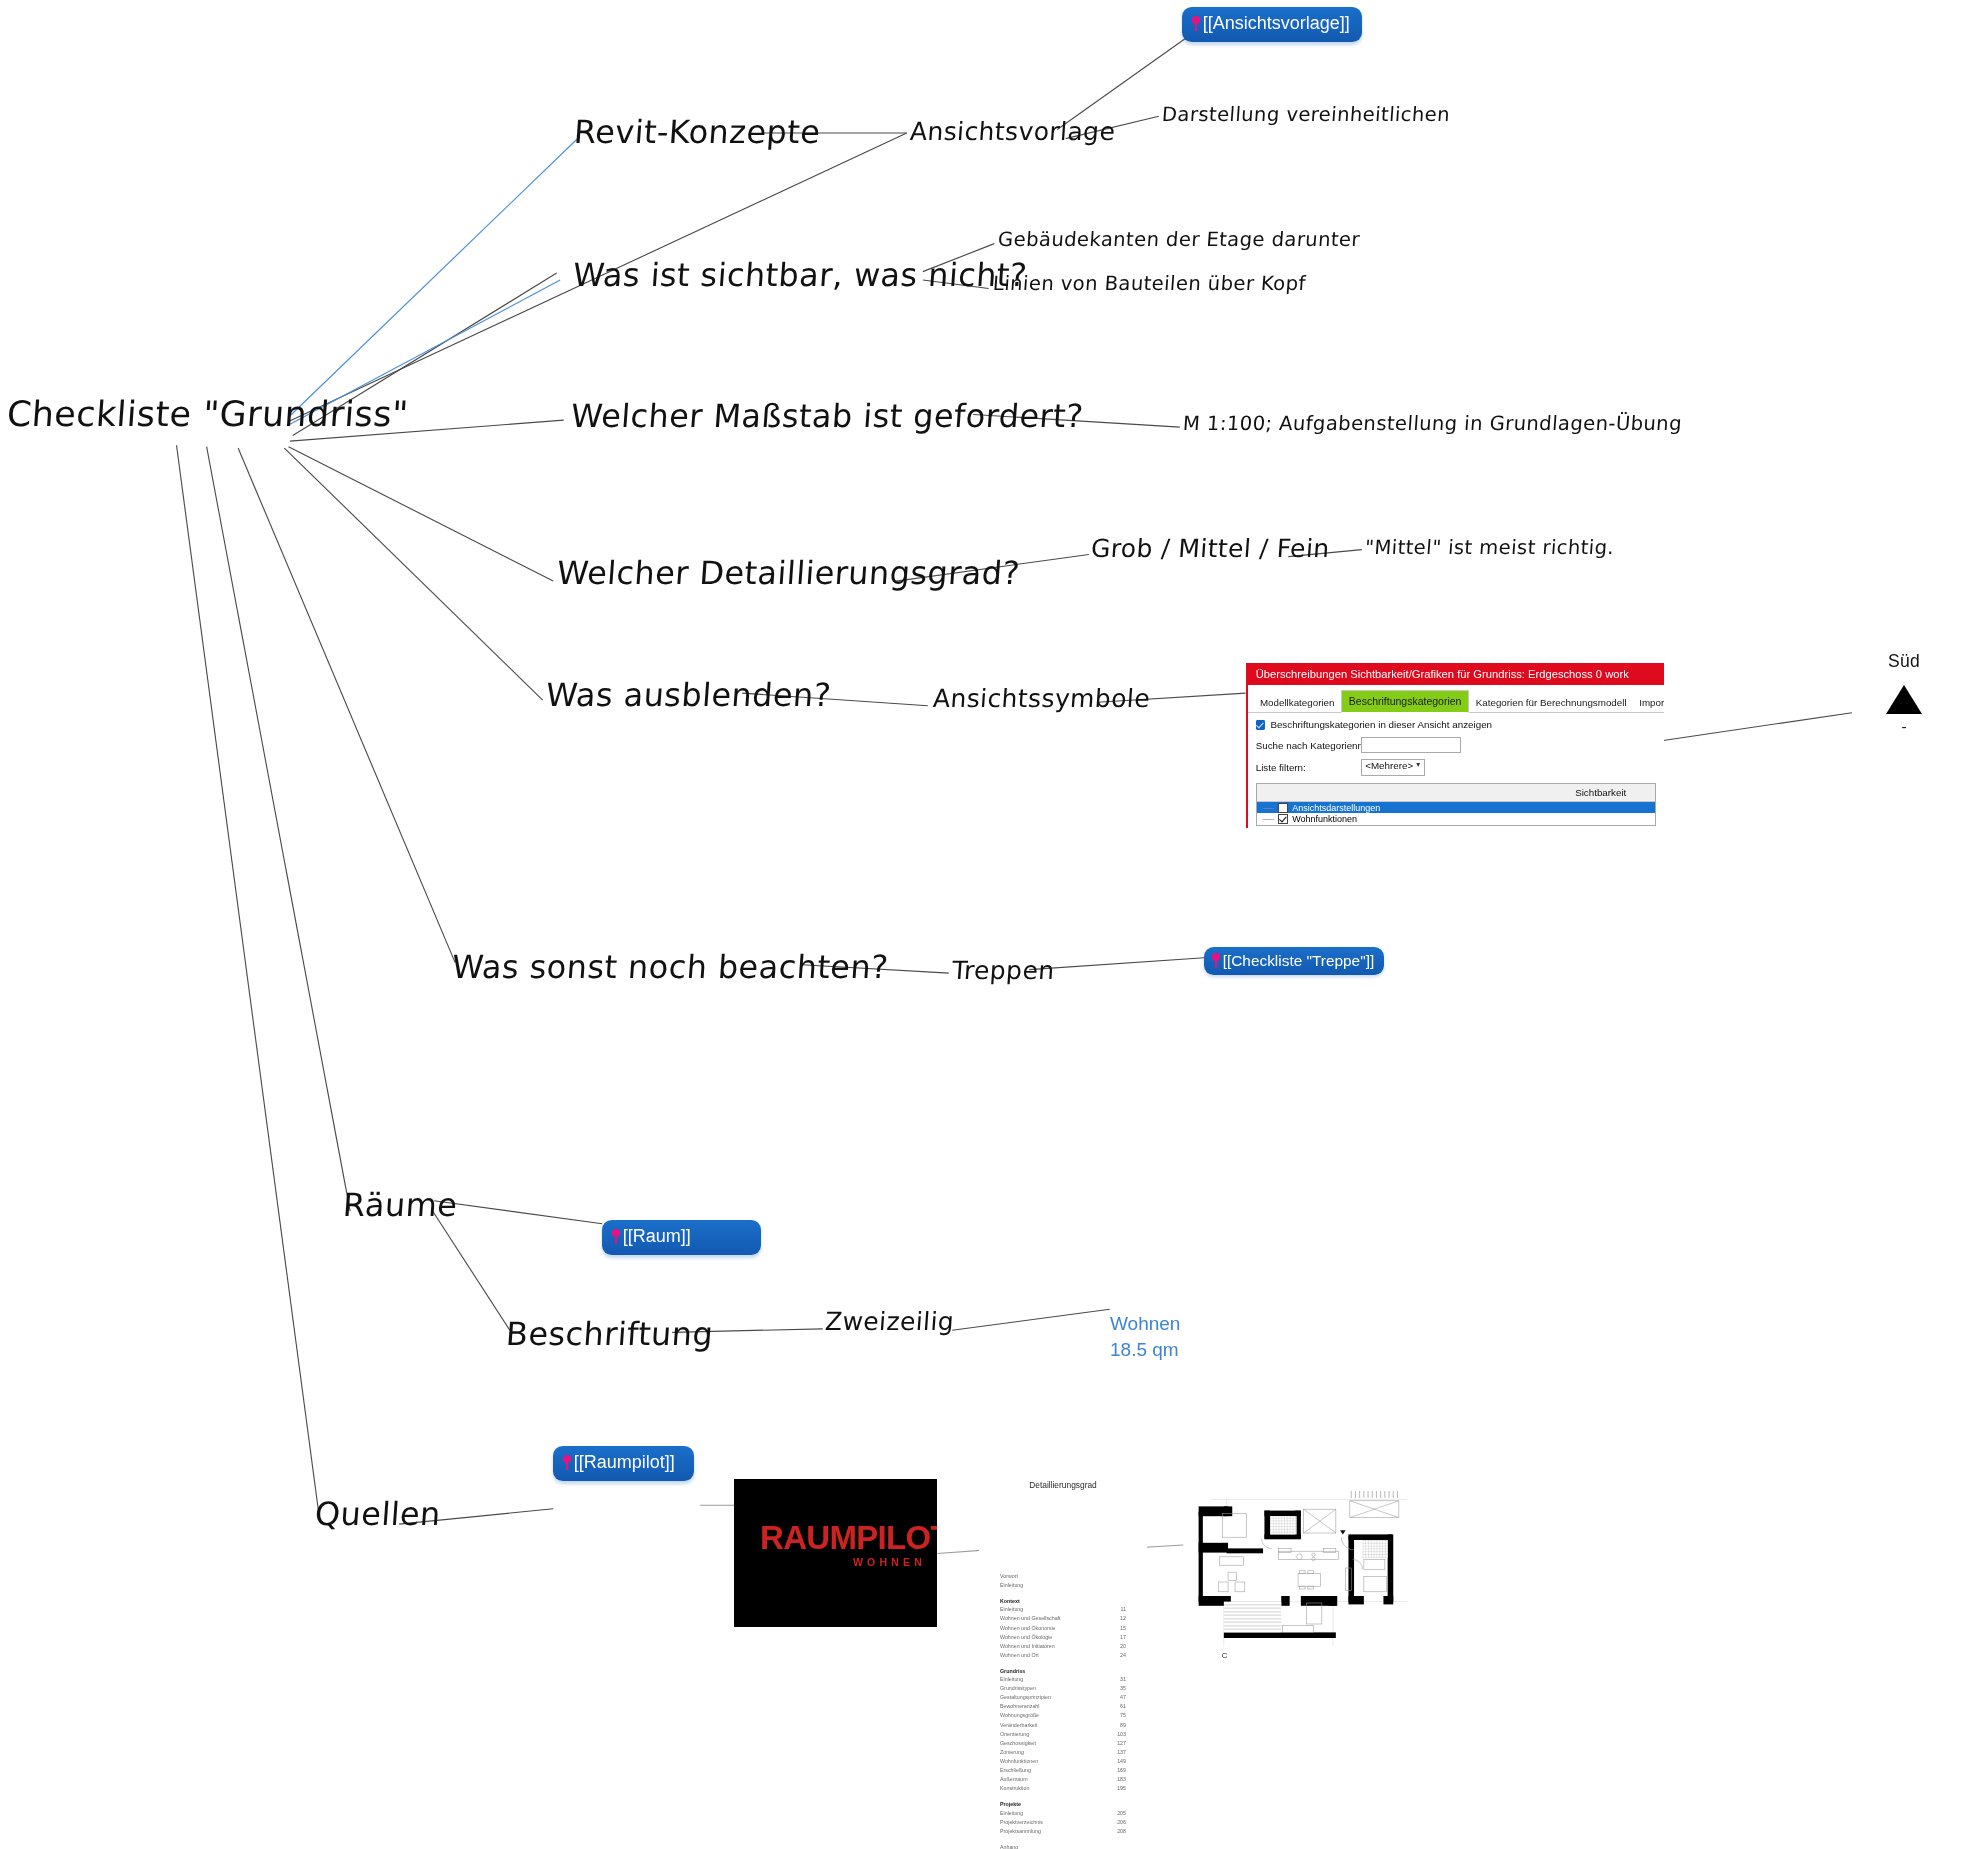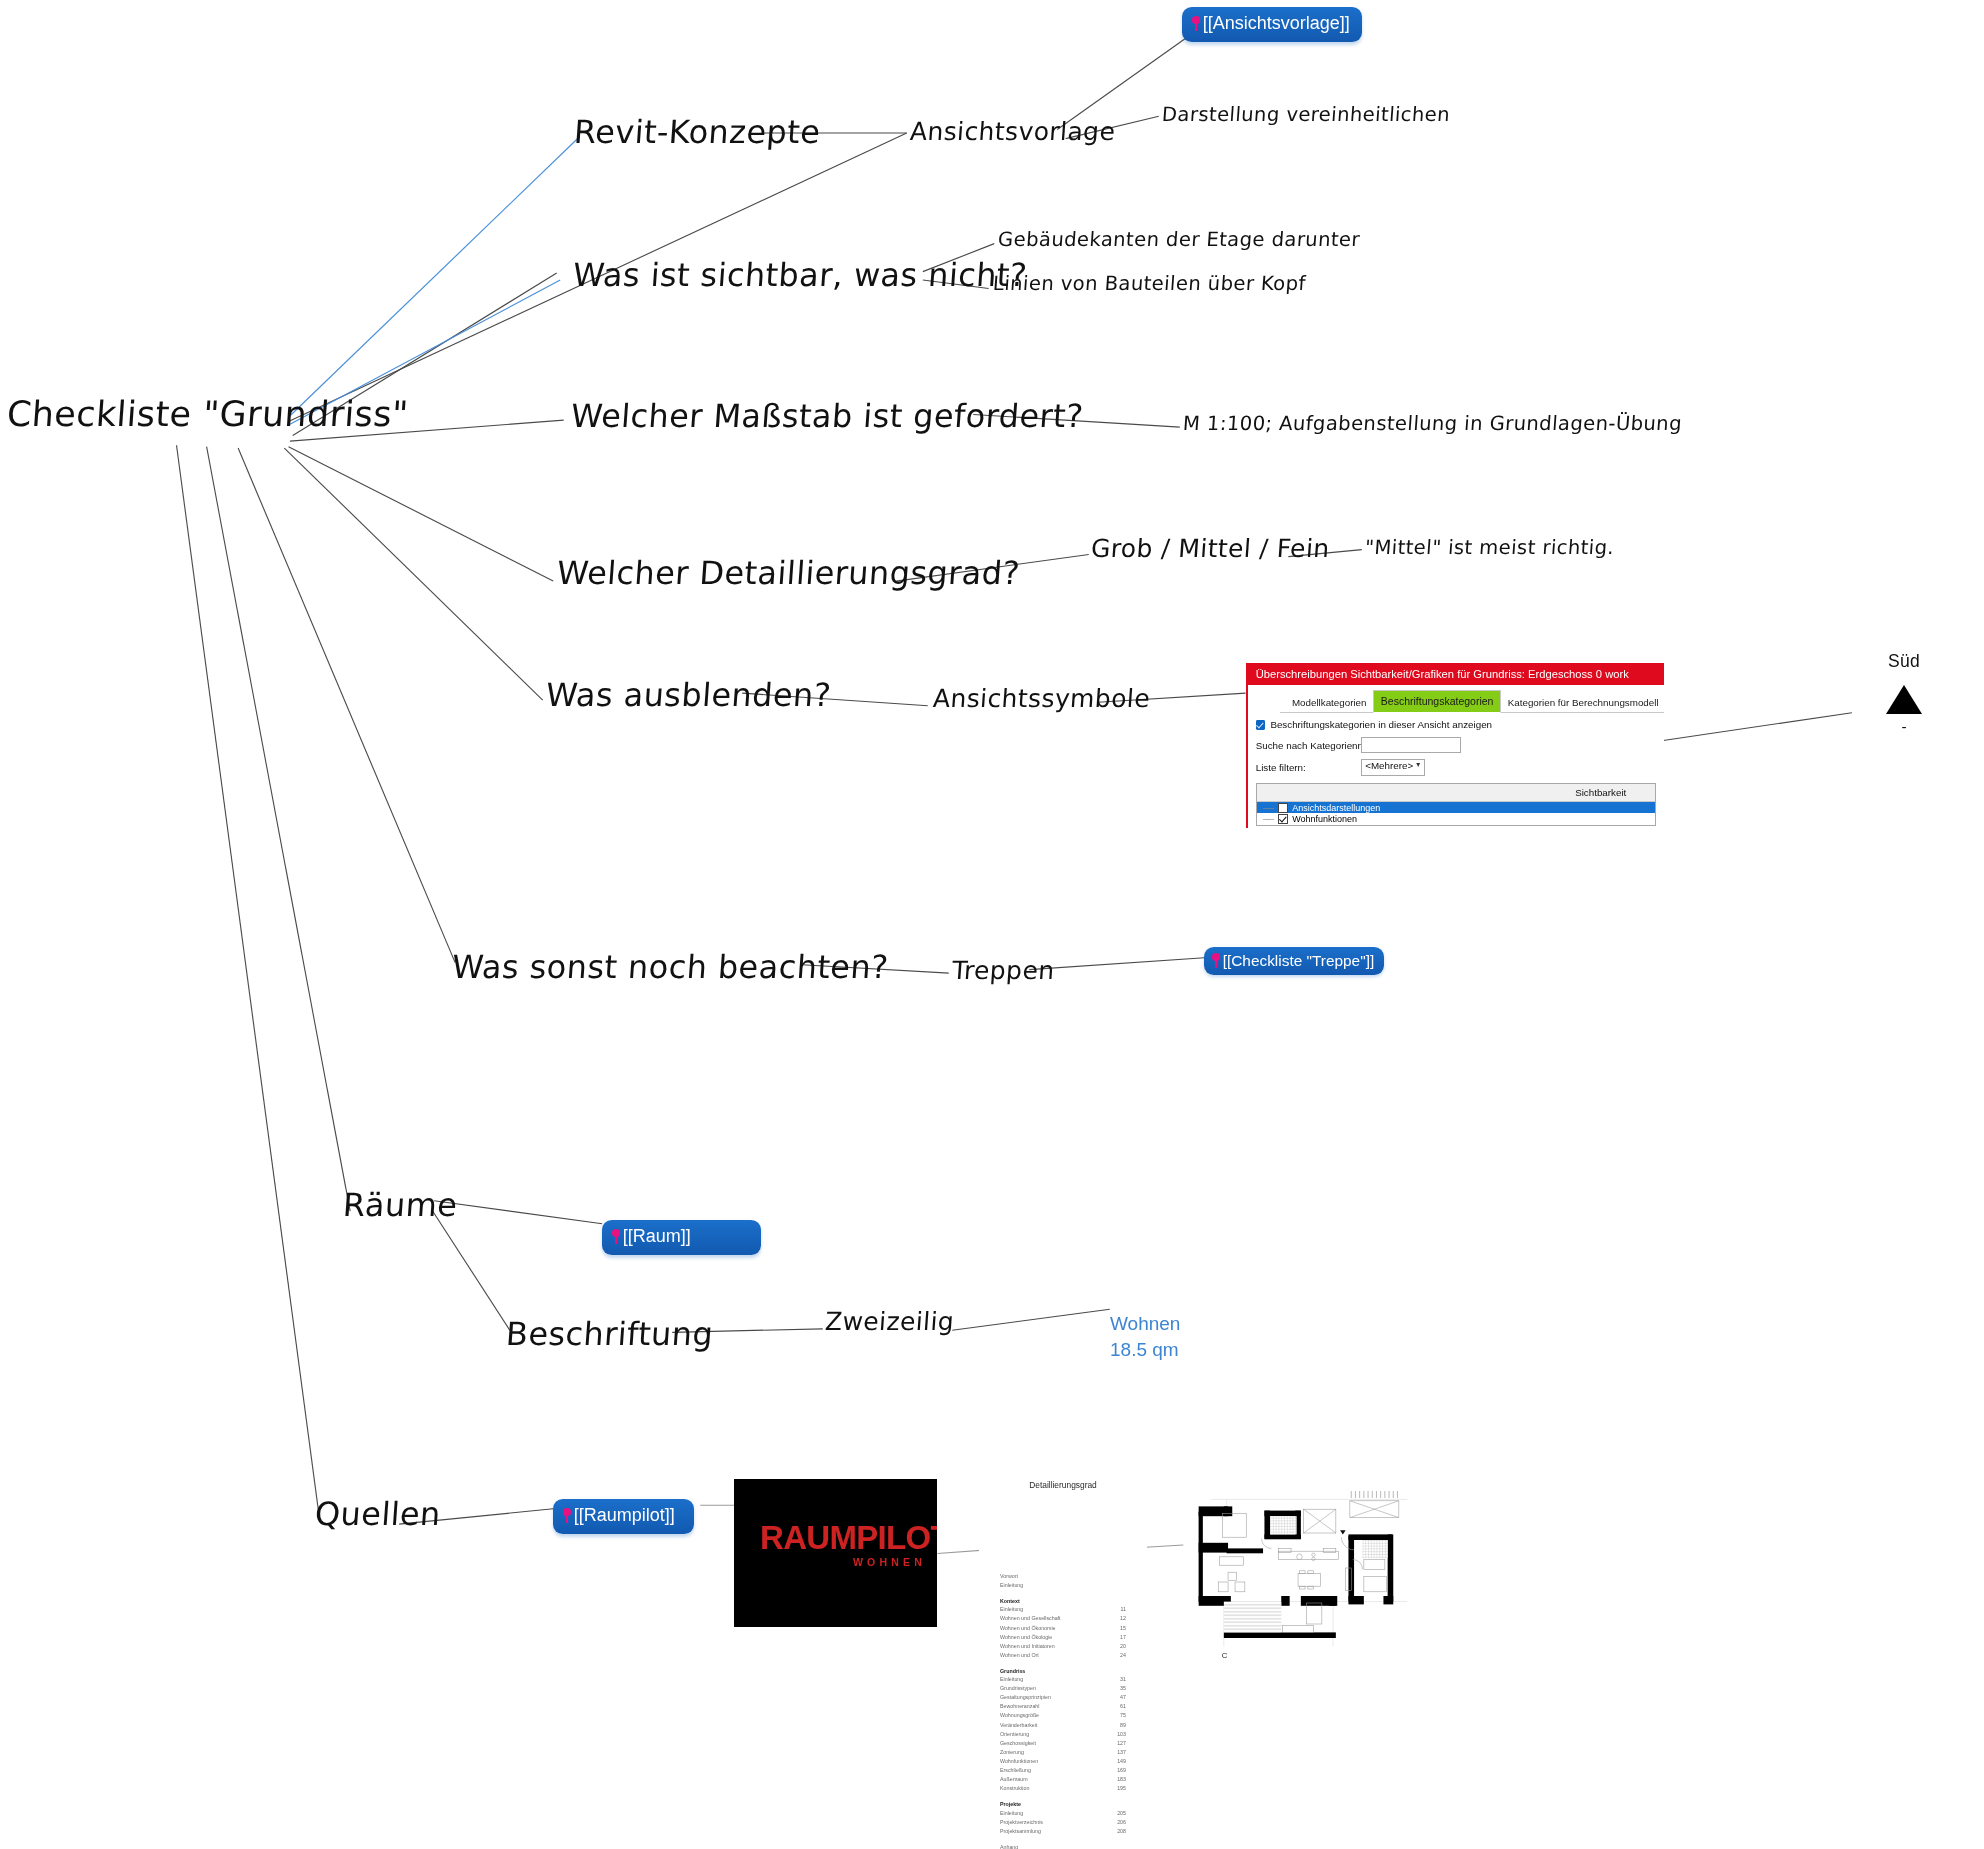--- a/index.html
+++ b/index.html
@@ -80,21 +80,21 @@
     background:#ffffff; overflow:hidden;
     border-left:2.1px solid #e00a1e;
     font-family:"Liberation Sans", sans-serif;
   }
   .revit .titlebar{
     background:#e00a1e; color:#ffffff; font-size:11.2px;
     padding:4.9px 7px 5.6px 7.7px; white-space:nowrap; overflow:hidden;
   }
   .revit .tabs{
     display:flex; align-items:flex-end; gap:0; padding:4.2px 5.6px 0 5.6px;
-    border-bottom:0.7px solid #c8c8c8; background:#ffffff;margin-left:32px;
+    border-bottom:0.7px solid #c8c8c8; background:#ffffff;
   }
   .revit .tab{
     font-size:9.8px; color:#1a1a1a; padding:3.5px 6.3px 4.2px; white-space:nowrap;
   }
   .revit .tab.active{
     border:0.7px solid #c8c8c8; border-bottom:0.7px solid #ffffff;
     margin-bottom:-0.7px; background:#84cc16; font-size:10.5px; padding:4.2px 7px 4.9px;
   }
   .revit .body{ padding:6.3px 7px 0 7.7px; }
   .revit .chkrow{ display:flex; align-items:center; gap:4.9px; margin-bottom:7px; }
@@ -281,21 +281,21 @@
   <div class="tag" style="left:1204px; top:947px; font-size:15.4px; padding:4.9px 9.8px 5.6px 7.7px;">
     <span class="pin"></span>
     <span>[[Checkliste "Treppe"]]</span>
   </div>
 
   <div class="tag" style="left:602px; top:1220px; min-width:137px;">
     <span class="pin"></span>
     <span>[[Raum]]</span>
   </div>
 
-  <div class="tag" style="left:553px; top:1499px; min-width:119px;">
+  <div class="tag" style="left:553px; top:1446px; min-width:119px;">
     <span class="pin"></span>
     <span>[[Raumpilot]]</span>
   </div>
 
   <div class="roomlabel" style="left:1110px; top:1311px;">
     <div>Wohnen</div>
     <div>18.5 qm</div>
   </div>
 
   <div class="compass" style="left:1862px; top:651px;">

